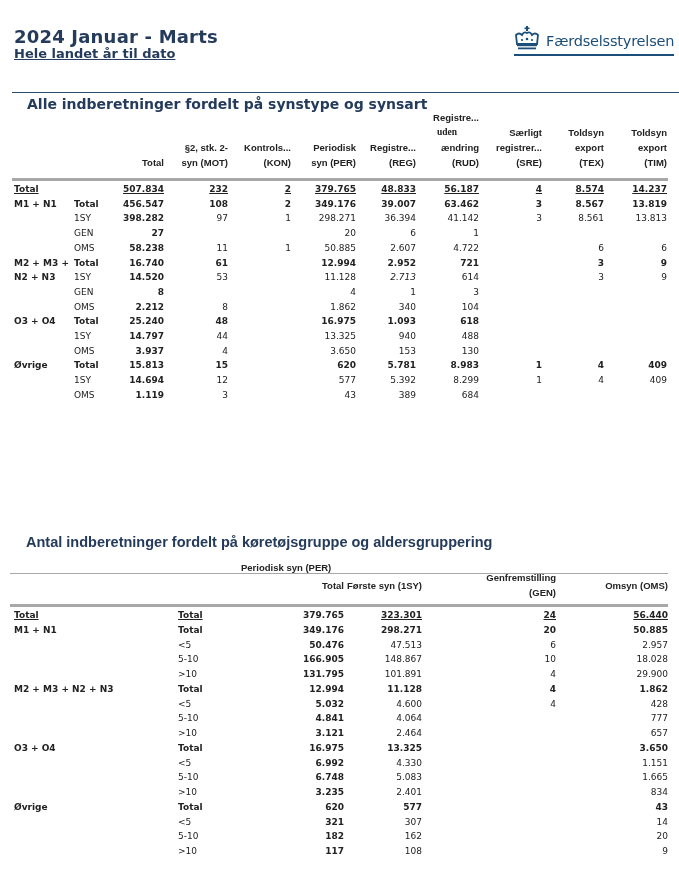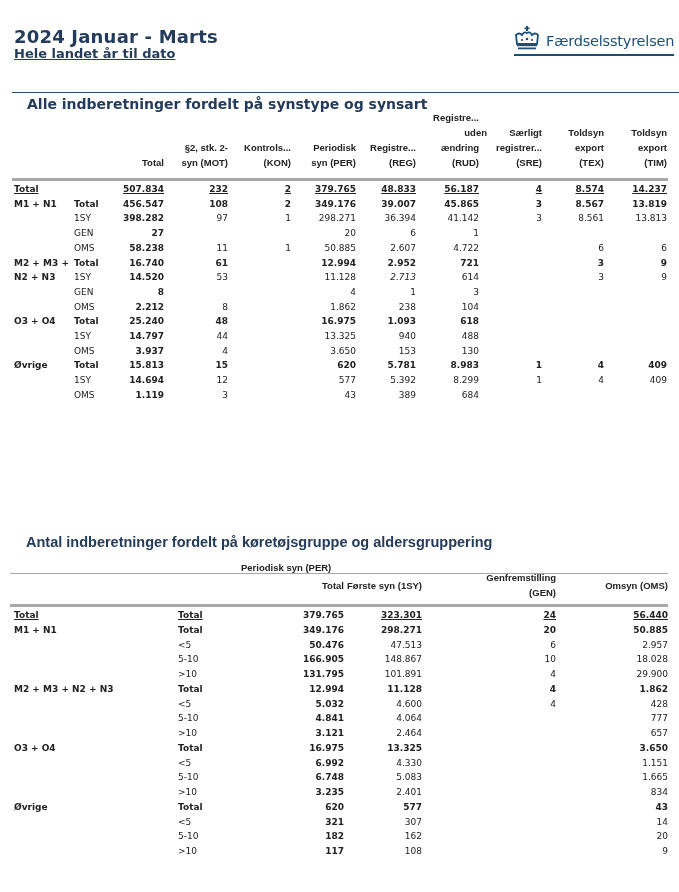--- a/index.html
+++ b/index.html
@@ -59,21 +59,21 @@
     <div class="hdr" style="left: 84px; width: 80px; top: 155px;">Total</div>
     <div class="hdr" style="left: 148px; width: 80px; top: 140px;">§2, stk. 2-</div>
     <div class="hdr" style="left: 148px; width: 80px; top: 155px;">syn (MOT)</div>
     <div class="hdr" style="left: 211px; width: 80px; top: 140px;">Kontrols...</div>
     <div class="hdr" style="left: 211px; width: 80px; top: 155px;">(KON)</div>
     <div class="hdr" style="left: 276px; width: 80px; top: 140px;">Periodisk</div>
     <div class="hdr" style="left: 276px; width: 80px; top: 155px;">syn (PER)</div>
     <div class="hdr" style="left: 336px; width: 80px; top: 140px;">Registre...</div>
     <div class="hdr" style="left: 336px; width: 80px; top: 155px;">(REG)</div>
     <div class="hdr" style="left: 399px; width: 80px; top: 110px;">Registre...</div>
-    <div class="hdr" style="left: 407px; width: 80px; top: 125px;">uden</div>
+    <div class="hdr" style="left: 377px; width: 80px; top: 125px; font-family: Liberation Serif, serif;">uden</div>
     <div class="hdr" style="left: 399px; width: 80px; top: 140px;">ændring</div>
     <div class="hdr" style="left: 399px; width: 80px; top: 155px;">(RUD)</div>
     <div class="hdr" style="left: 462px; width: 80px; top: 125px;">Særligt</div>
     <div class="hdr" style="left: 462px; width: 80px; top: 140px;">registrer...</div>
     <div class="hdr" style="left: 462px; width: 80px; top: 155px;">(SRE)</div>
     <div class="hdr" style="left: 524px; width: 80px; top: 125px;">Toldsyn</div>
     <div class="hdr" style="left: 524px; width: 80px; top: 140px;">export</div>
     <div class="hdr" style="left: 524px; width: 80px; top: 155px;">(TEX)</div>
     <div class="hdr" style="left: 587px; width: 80px; top: 125px;">Toldsyn</div>
     <div class="hdr" style="left: 587px; width: 80px; top: 140px;">export</div>
@@ -89,21 +89,21 @@
     <div class="t r b u" style="left: 478px; width: 64px; top: 182px;">4</div>
     <div class="t r b u" style="left: 540px; width: 64px; top: 182px;">8.574</div>
     <div class="t r b u" style="left: 603px; width: 64px; top: 182px;">14.237</div>
     <div class="t b" style="left: 14px; top: 196.7px;">M1 + N1</div>
     <div class="t b" style="left: 74px; top: 196.7px;">Total</div>
     <div class="t r b" style="left: 100px; width: 64px; top: 196.7px;">456.547</div>
     <div class="t r b" style="left: 164px; width: 64px; top: 196.7px;">108</div>
     <div class="t r b" style="left: 227px; width: 64px; top: 196.7px;">2</div>
     <div class="t r b" style="left: 292px; width: 64px; top: 196.7px;">349.176</div>
     <div class="t r b" style="left: 352px; width: 64px; top: 196.7px;">39.007</div>
-    <div class="t r b" style="left: 415px; width: 64px; top: 196.7px;">45.865</div>
+    <div class="t r b" style="left: 415px; width: 64px; top: 196.7px;">63.462</div>
     <div class="t r b" style="left: 478px; width: 64px; top: 196.7px;">3</div>
     <div class="t r b" style="left: 540px; width: 64px; top: 196.7px;">8.567</div>
     <div class="t r b" style="left: 603px; width: 64px; top: 196.7px;">13.819</div>
     <div class="t" style="left: 74px; top: 211.4px;">1SY</div>
     <div class="t r b" style="left: 100px; width: 64px; top: 211.4px;">398.282</div>
     <div class="t r" style="left: 164px; width: 64px; top: 211.4px;">97</div>
     <div class="t r" style="left: 227px; width: 64px; top: 211.4px;">1</div>
     <div class="t r" style="left: 292px; width: 64px; top: 211.4px;">298.271</div>
     <div class="t r" style="left: 352px; width: 64px; top: 211.4px;">36.394</div>
     <div class="t r" style="left: 415px; width: 64px; top: 211.4px;">41.142</div>
@@ -144,21 +144,21 @@
     <div class="t r" style="left: 603px; width: 64px; top: 270.2px;">9</div>
     <div class="t" style="left: 74px; top: 284.9px;">GEN</div>
     <div class="t r b" style="left: 100px; width: 64px; top: 284.9px;">8</div>
     <div class="t r" style="left: 292px; width: 64px; top: 284.9px;">4</div>
     <div class="t r" style="left: 352px; width: 64px; top: 284.9px;">1</div>
     <div class="t r" style="left: 415px; width: 64px; top: 284.9px;">3</div>
     <div class="t" style="left: 74px; top: 299.6px;">OMS</div>
     <div class="t r b" style="left: 100px; width: 64px; top: 299.6px;">2.212</div>
     <div class="t r" style="left: 164px; width: 64px; top: 299.6px;">8</div>
     <div class="t r" style="left: 292px; width: 64px; top: 299.6px;">1.862</div>
-    <div class="t r" style="left: 352px; width: 64px; top: 299.6px;">238</div>
+    <div class="t r" style="left: 352px; width: 64px; top: 299.6px;">340</div>
     <div class="t r" style="left: 415px; width: 64px; top: 299.6px;">104</div>
     <div class="t b" style="left: 14px; top: 314.3px;">O3 + O4</div>
     <div class="t b" style="left: 74px; top: 314.3px;">Total</div>
     <div class="t r b" style="left: 100px; width: 64px; top: 314.3px;">25.240</div>
     <div class="t r b" style="left: 164px; width: 64px; top: 314.3px;">48</div>
     <div class="t r b" style="left: 292px; width: 64px; top: 314.3px;">16.975</div>
     <div class="t r b" style="left: 352px; width: 64px; top: 314.3px;">1.093</div>
     <div class="t r b" style="left: 415px; width: 64px; top: 314.3px;">618</div>
     <div class="t" style="left: 74px; top: 329px;">1SY</div>
     <div class="t r b" style="left: 100px; width: 64px; top: 329px;">14.797</div>

